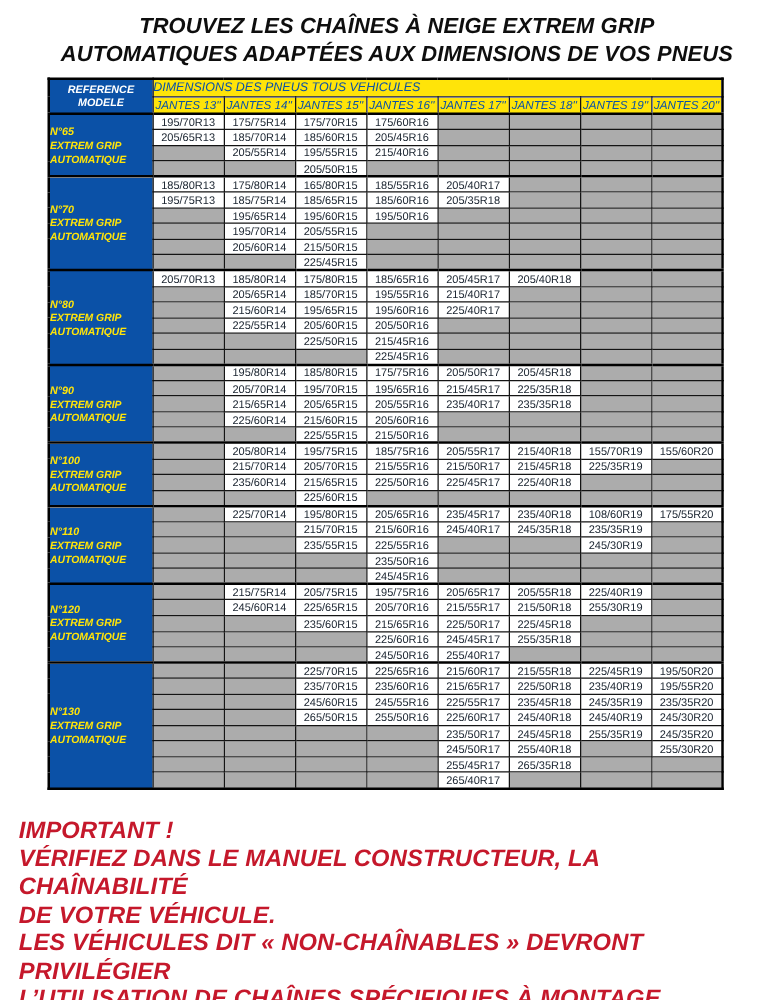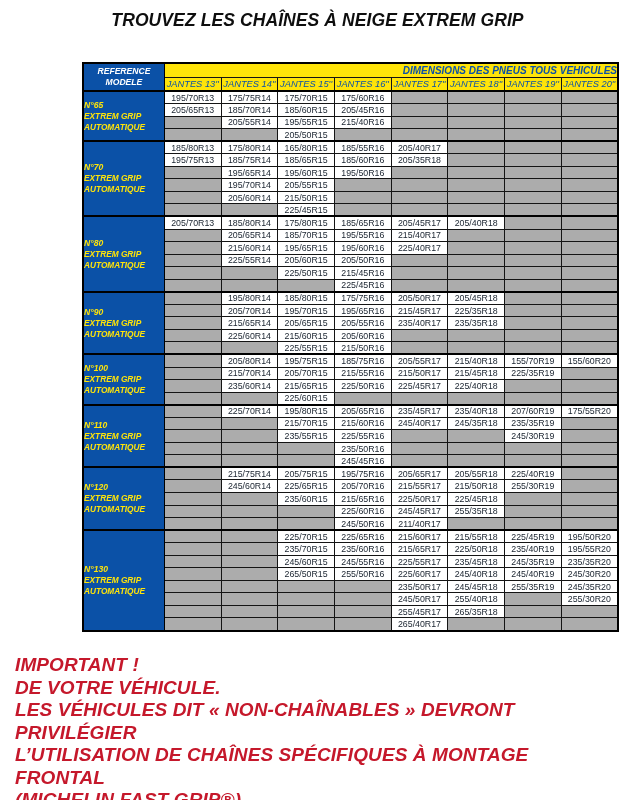--- a/index.html
+++ b/index.html
@@ -32,21 +32,20 @@
   }
   .table-wrap {
     position: absolute;
     left: 38px;
     top: 62px;
   }
   table {
     border-collapse: collapse;
     table-layout: fixed;
     border: 2px solid #000;
-    margin-left: 44px;
   }
   col.model { width: 83px; }
   col.c { width: 57px; }
   th, td {
     border: 1px solid var(--border);
     padding: 0;
     overflow: hidden;
     white-space: nowrap;
   }
   tr.hrow { height: 14px; }
@@ -57,23 +56,23 @@
     font-weight: bold;
     font-size: 8.6px;
     line-height: 11px;
     text-align: center;
     border: 1px solid #000;
   }
   th.span-h {
     background: var(--yellow);
     color: var(--blue);
     font-style: italic;
-    font-weight: bold;
+    font-weight: normal;
     font-size: 10px;
-    text-align: right;
+    text-align: left;
   }
   th.jantes {
     background: var(--yellow);
     color: var(--blue);
     font-style: italic;
     font-weight: normal;
     font-size: 9.3px;
     text-align: center;
   }
   tr.data { height: 12.55px; }
@@ -108,20 +107,21 @@
     font-size: 19px;
     line-height: 22.5px;
     letter-spacing: 0.1px;
   }
 </style>
 </head>
 <body>
 
 <div class="title">
   <div>TROUVEZ LES CHAÎNES À NEIGE EXTREM GRIP</div>
+  <div>AUTOMATIQUES ADAPTÉES AUX DIMENSIONS DE VOS PNEUS</div>
 </div>
 
 <div class="table-wrap">
   <table id="tire-table">
       <colgroup>
         <col class="model">
         <col class="c">
         <col class="c">
         <col class="c">
         <col class="c">
@@ -430,21 +430,21 @@
             <div class="mnum">N°110</div>
             <div>EXTREM GRIP</div>
             <div>AUTOMATIQUE</div>
           </th>
           <td class="e"></td>
           <td class="v">225/70R14</td>
           <td class="v">195/80R15</td>
           <td class="v">205/65R16</td>
           <td class="v">235/45R17</td>
           <td class="v">235/40R18</td>
-          <td class="v">207/60R19</td>
+          <td class="v">108/60R19</td>
           <td class="v">175/55R20</td>
         </tr>
         <tr class="data">
           <td class="e"></td>
           <td class="e"></td>
           <td class="v">215/70R15</td>
           <td class="v">215/60R16</td>
           <td class="v">245/40R17</td>
           <td class="v">245/35R18</td>
           <td class="v">235/35R19</td>
@@ -523,21 +523,21 @@
           <td class="v">245/45R17</td>
           <td class="v">255/35R18</td>
           <td class="e"></td>
           <td class="e"></td>
         </tr>
         <tr class="data">
           <td class="e"></td>
           <td class="e"></td>
           <td class="e"></td>
           <td class="v">245/50R16</td>
-          <td class="v">211/40R17</td>
+          <td class="v">255/40R17</td>
           <td class="e"></td>
           <td class="e"></td>
           <td class="e"></td>
         </tr>
         <tr class="data section-start">
           <th rowspan="8" class="model-cell">
             <div class="mnum">N°130</div>
             <div>EXTREM GRIP</div>
             <div>AUTOMATIQUE</div>
           </th>
@@ -619,17 +619,18 @@
           <td class="e"></td>
           <td class="e"></td>
           <td class="e"></td>
         </tr>
       </tbody>
     </table>
 </div>
 
 <div class="footer">
   <div>IMPORTANT !</div>
+  <div>VÉRIFIEZ DANS LE MANUEL CONSTRUCTEUR, LA CHAÎNABILITÉ</div>
   <div>DE VOTRE VÉHICULE.</div>
   <div>LES VÉHICULES DIT « NON-CHAÎNABLES » DEVRONT PRIVILÉGIER</div>
   <div>L’UTILISATION DE CHAÎNES SPÉCIFIQUES À MONTAGE FRONTAL</div>
   <div>(MICHELIN FAST GRIP®).</div>
 </div>
 
 </body></html>

